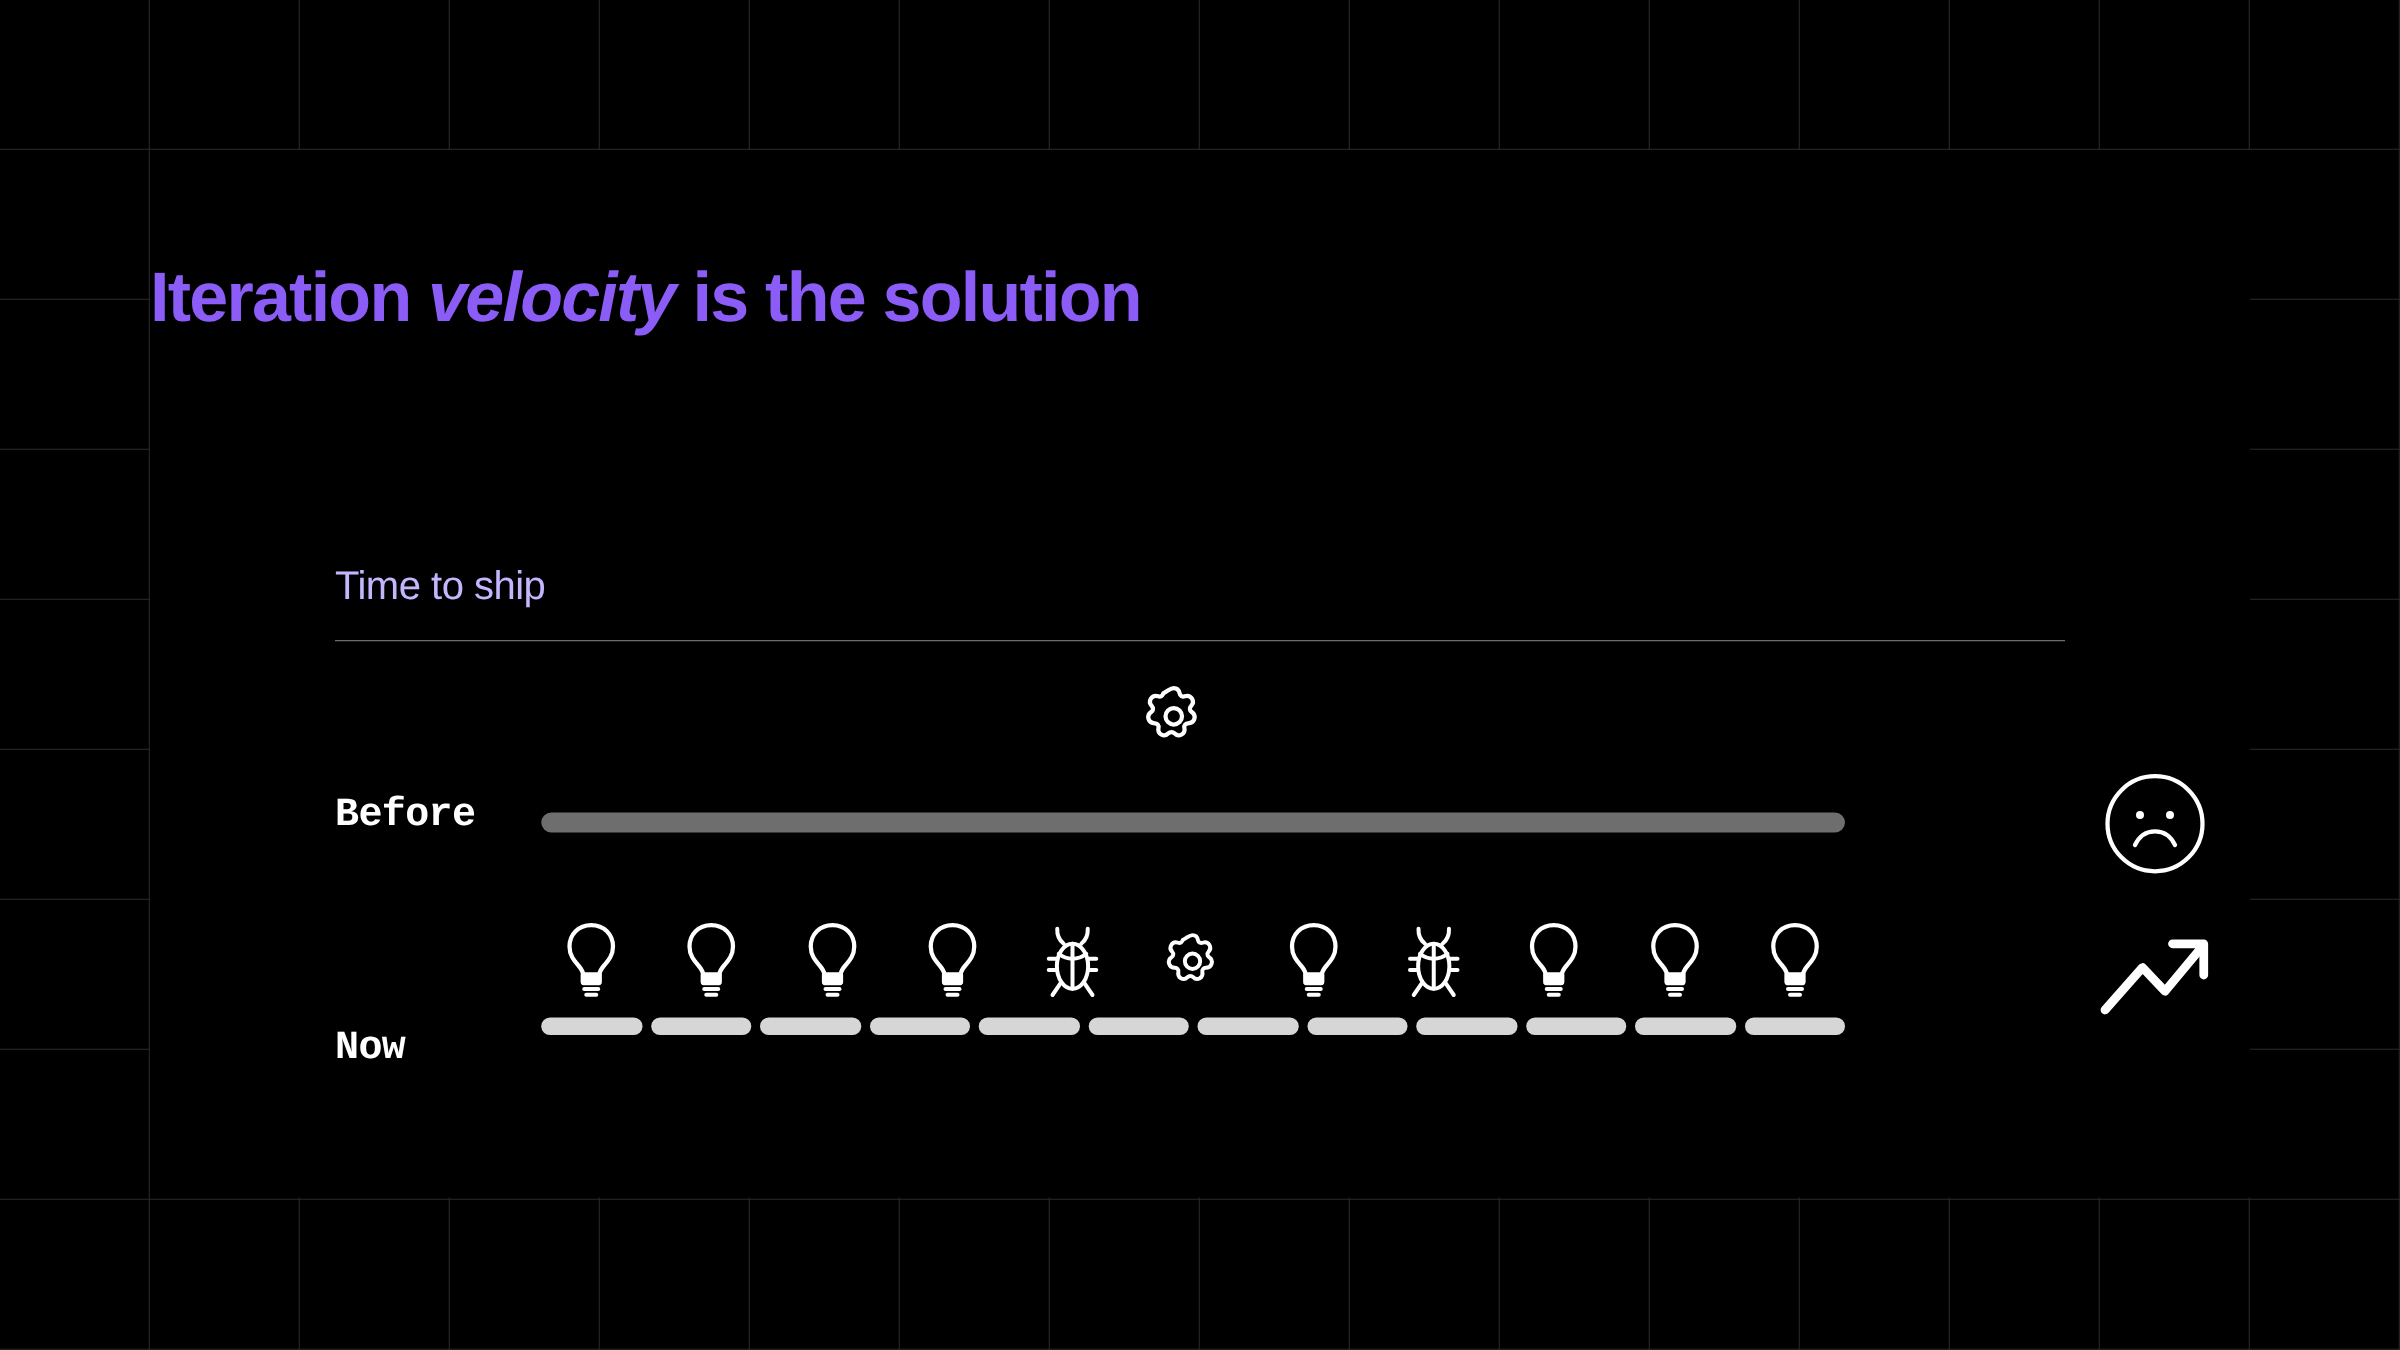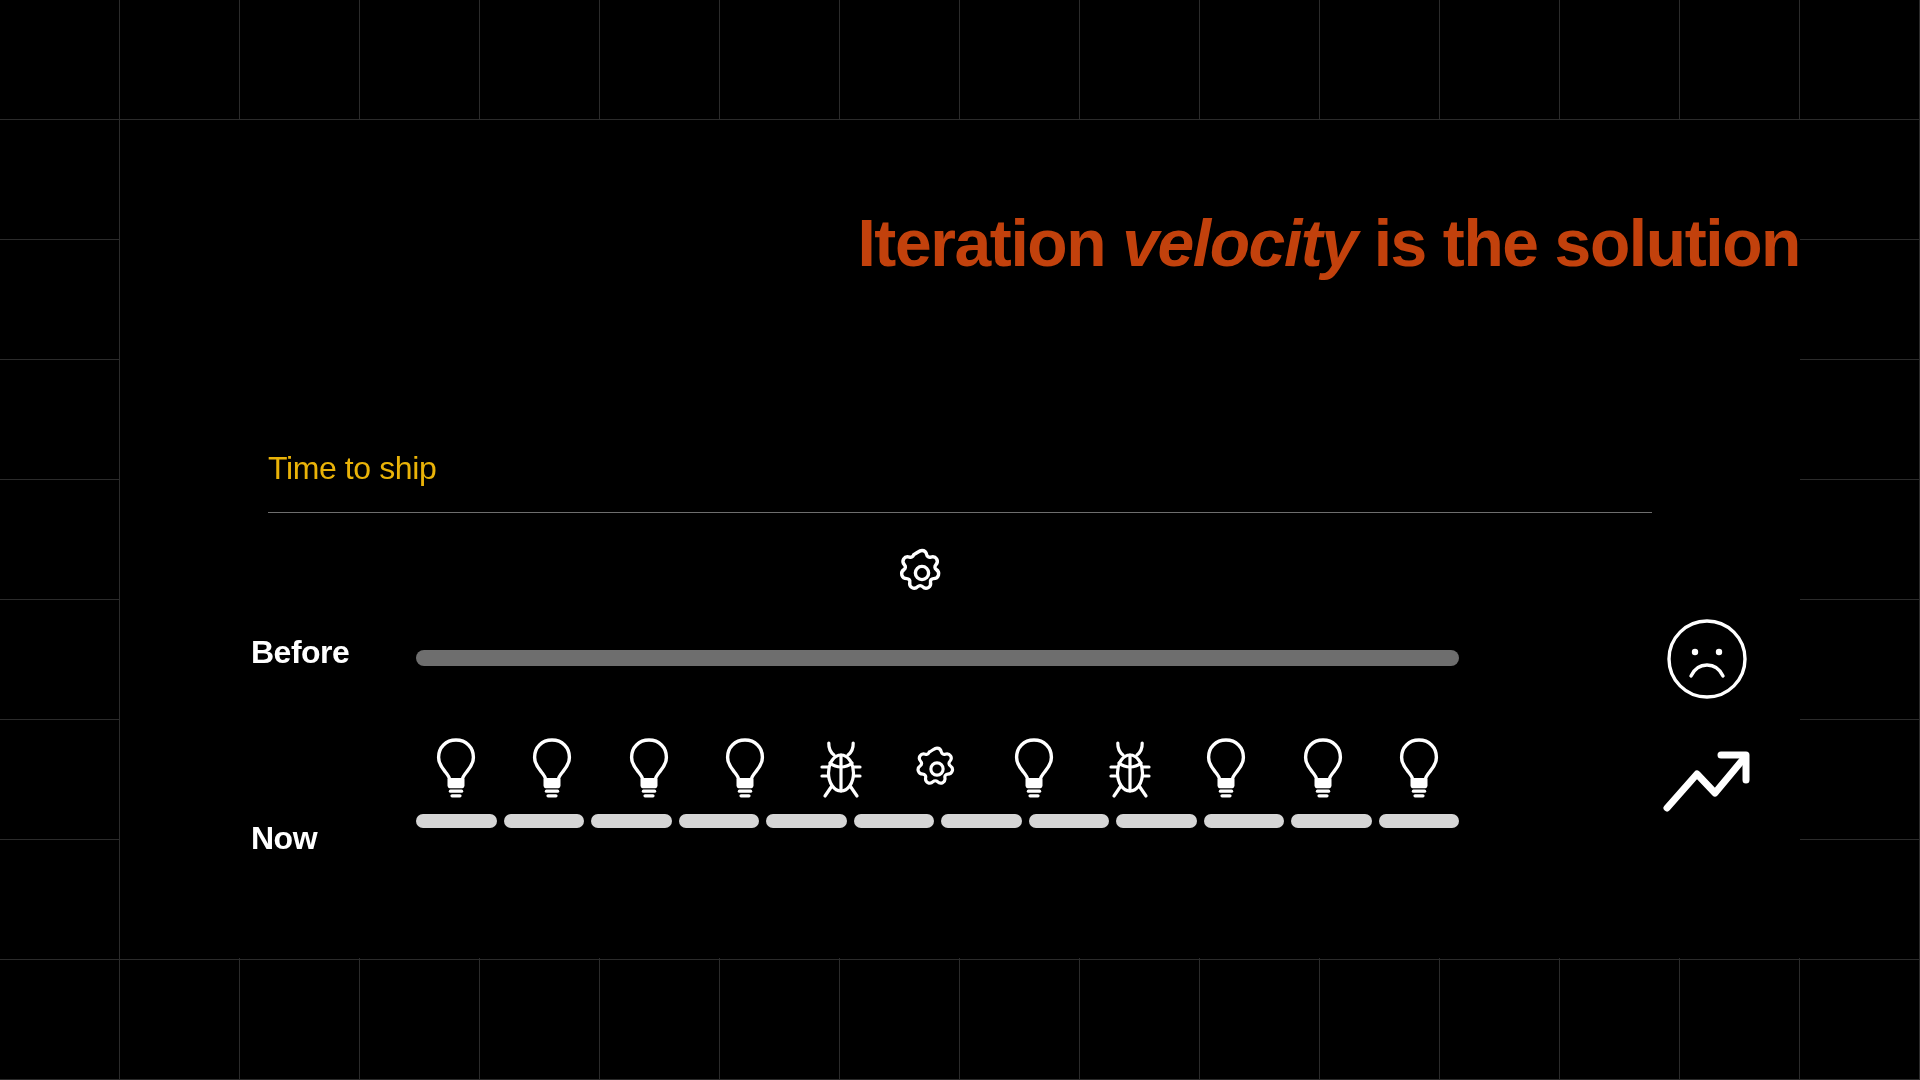--- a/index.html
+++ b/index.html
@@ -26,24 +26,24 @@
     left:120px; top:120px;
     width:1680px; height:838px;
     background:#000000;
   }
 
   
   #headline {
     position:absolute;
     left:120px; top:205px;
     width:1680px;
-    text-align:right;
-    color:#c2410c;
+    text-align:left;
+    color:#8b5cf6;
     font-weight:700;
-    font-size:66px;
+    font-size:56px;
     line-height:1.18;
     letter-spacing:-1.4px;
     font-stretch:condensed;
   }
   #headline .em { font-style:italic; }
   #headline .ln { display:block; white-space:nowrap; }
 
   
   #section {
     position:absolute;
@@ -57,21 +57,21 @@
     letter-spacing:-0.4px;
     line-height:1;
   }
   #divider {
     margin-top:28px;
     width:100%; height:1px;
     background:#6e6e6e;
   }
 
   
-  .row { position:absolute; left:251px; width:1400px; }
+  .row { position:absolute; left:268px; width:1400px;font-family:Liberation Mono, monospace; }
   #row-before { top:590px; height:110px; }
   #row-now    { top:730px; height:130px; }
 
   .row-label {
     position:absolute;
     left:0;
     color:#ffffff;
     font-size:32px;
     font-weight:700;
     letter-spacing:-0.5px;
@@ -144,21 +144,21 @@
 <div id="stage">
 
   <div id="grid"></div>
   <div id="panel"></div>
 
   <h1 id="headline">
     <span class="ln"><span>Iteration </span><em class="em">velocity</em><span> is the solution</span></span>
   </h1>
 
   <div id="section">
-    <div id="section-label" style="color: #eab308;">Time to ship</div>
+    <div id="section-label" style="color: #c4b5fd;">Time to ship</div>
     <div id="divider" style="background: rgb(110, 110, 110);"></div>
   </div>
 
   <div class="row" id="row-before">
     <div class="row-label">Before</div>
 
     <div class="track-area" id="before-track-area">
 
       <span id="before-gear">
         <svg viewBox="0 0 56 56" width="56" height="56" fill="none" stroke="#ffffff" stroke-width="3.4" stroke-linecap="round" stroke-linejoin="round">

